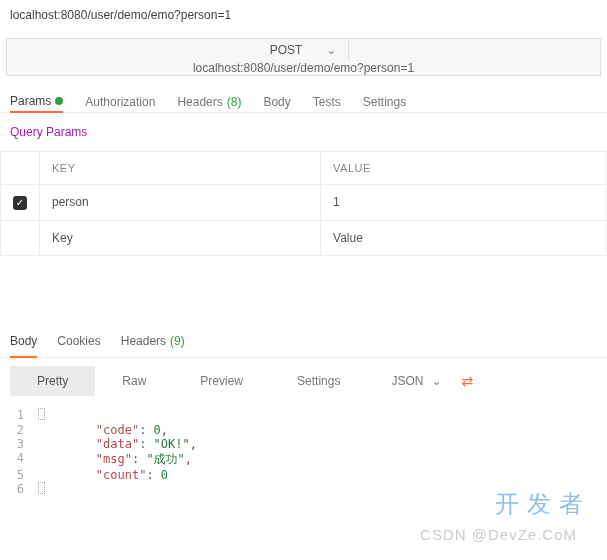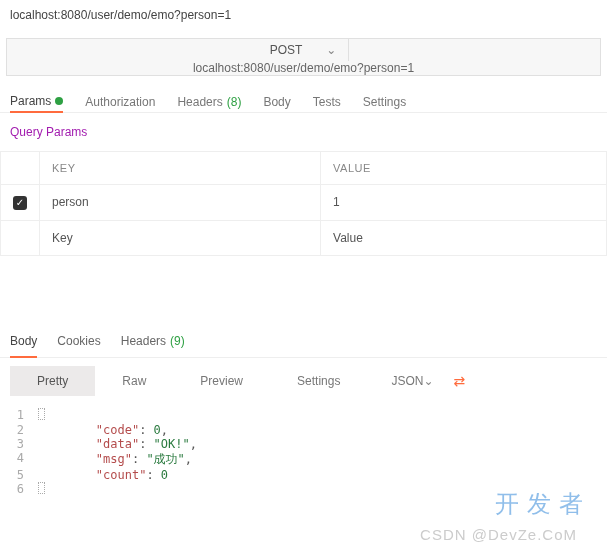--- a/index.html
+++ b/index.html
@@ -21,21 +21,21 @@
 .params-table td { padding: 10px 12px; border: 1px solid #eee; color: #555; }
 .params-table td:first-child { width: 38px; text-align: center; }
 .check { width: 14px; height: 14px; background: #333; border-radius: 3px; display: inline-flex; align-items: center; justify-content: center; color: #fff; font-size: 10px; }
 .placeholder { color: #bbb; }
 .gap { height: 70px; }
 .resp-tabs { display: flex; gap: 20px; padding: 8px 10px 0 10px; border-bottom: 1px solid #eee; }
 .resp-tabs .tab { padding-bottom: 8px; }
 .view-bar { display: flex; align-items: center; padding: 8px 10px; gap: 0; }
 .view-btn { padding: 8px 27px; color: #777; cursor: pointer; background: #fff; }
 .view-btn.active { background: #eceaea; color: #555; }
-.json-sel { margin-left: 14px; padding: 6px 10px; color: #777; display: flex; align-items: center; }
+.json-sel { margin-left: 14px; padding: 6px 10px; color: #777; display: flex; align-items: center; gap: 8px; }
 .wrap-icon { margin-left: 10px; color: #ff6b3d; font-size: 14px; }
 .code { font-family: Consolas, Menlo, monospace; font-size: 12px; padding: 4px 10px 10px 10px; }
 .line { display: flex; }
 .ln { width: 28px; text-align: right; color: #aaa; padding-right: 14px; user-select: none; }
 .lc { white-space: pre; }
 .key { color: #b44c4c; }
 .str { color: #2a7a3f; }
 .num { color: #2a7a3f; }
 .punc { color: #555; }
 .brace { display: inline-block; width: 7px; height: 12px; border: 1px dotted #aaa; }

